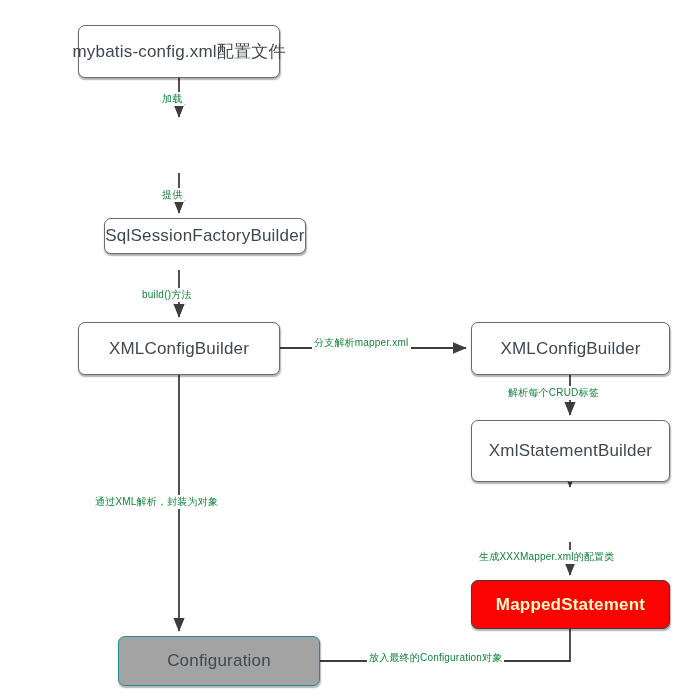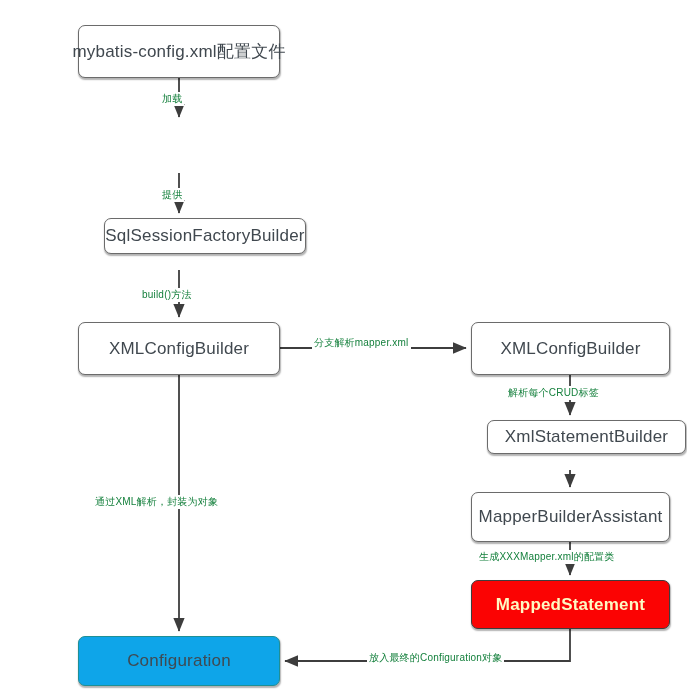--- a/index.html
+++ b/index.html
@@ -34,23 +34,24 @@
     display: flex;
     align-items: center;
     justify-content: center;
     text-align: center;
     letter-spacing: .2px;
     white-space: nowrap;
     box-shadow: 0.6px 1.2px 1.4px rgba(0,0,0,.30);
   }
 
   .node.accent-cyan {
-    background: #0ea5e9;
+    background: #a3a3a3;
     border-color: #1f8f95;
     color: #3f4a52;
+    margin-left: 40px;
   }
 
   .node.accent-red {
     background: #fb0303;
     border-color: #3d3d3d;
     color: #fef9c3;
     font-weight: bold;
   }
 
   .edge-label {
@@ -135,27 +136,24 @@
   </div>
 
   <div class="node accent-cyan" style="left:78px; top:636px; width:202px; height:50px;">
     <span>Configuration</span>
   </div>
 
   <div class="node" style="left:471px; top:322px; width:199px; height:53px;">
     <span>XMLConfigBuilder</span>
   </div>
 
-  <div class="node" style="left:471px; top:420px; width:199px; height:34px;margin-left:16px;">
+  <div class="node" style="left:471px; top:420px; width:199px; height:62px;">
     <span>XmlStatementBuilder</span>
   </div>
 
-  <div class="node" style="left:471px; top:492px; width:199px; height:50px;">
-    <span>MapperBuilderAssistant</span>
-  </div>
 
   <div class="node accent-red" style="left:471px; top:580px; width:199px; height:49px;">
     <span>MappedStatement</span>
   </div>
 
   <div class="edge-label" style="left:160px; top:92px;">加载</div>
 
   <div class="edge-label" style="left:160px; top:188px;font-family:Liberation Serif, serif;">提供</div>
 
   <div class="edge-label" style="left:140px; top:288px;">build()方法</div>

